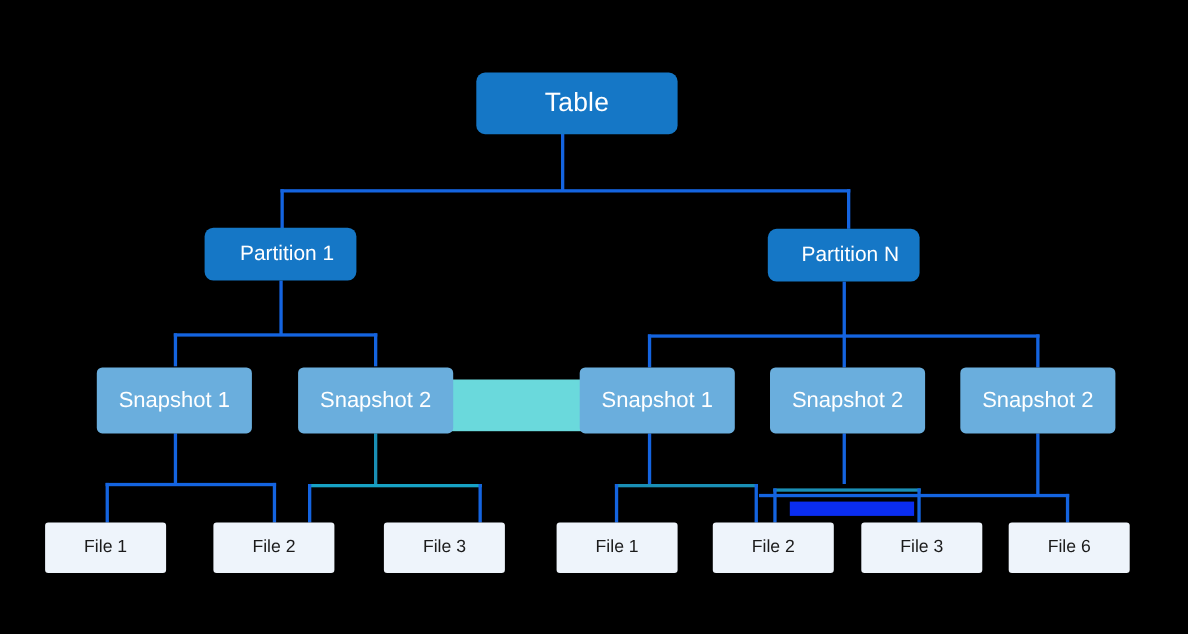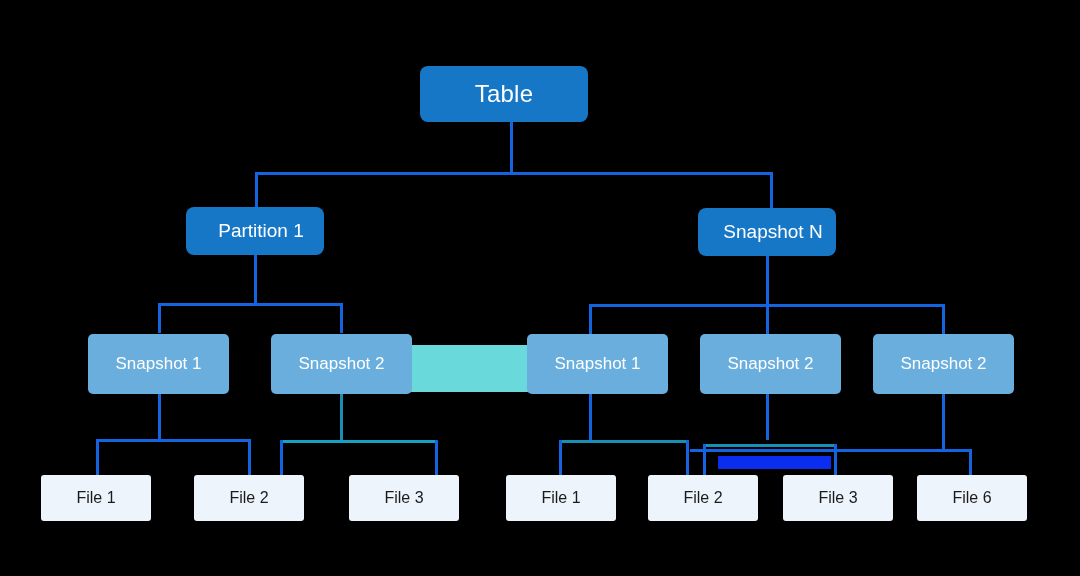--- a/index.html
+++ b/index.html
@@ -41,21 +41,21 @@
     color: #ffffff;
     border-radius: 8px;
     font-size: 19px;
     padding-left: 12px;
   }
   
   .node-snapshot {
     background: #6aaedd;
     color: #ffffff;
     border-radius: 5px;
-    font-size: 17px;
+    font-size: 20px;
   }
   
   .node-file {
     background: #eef4fb;
     color: #1b1b1b;
     border-radius: 3px;
     font-size: 16px;
   }
   
   .edge {
@@ -125,25 +125,25 @@
   <div class="edge edge-v c-blue" style="left:703px; top:444px; height:31px;"></div>
   <div class="edge edge-v c-blue" style="left:834px; top:444px; height:31px;"></div>
   <div class="hl-bar" style="left:718px; top:456px; width:113px; height:13px;"></div>
 
   <div class="edge edge-v c-blue" style="left:942px; top:394px; height:56px;"></div>
   <div class="edge edge-h c-blue" style="left:690px; top:449px; width:282px;"></div>
   <div class="edge edge-v c-blue" style="left:969px; top:449px; height:26px;"></div>
 
   <div class="link-band" style="left:407px; top:345px; width:124px; height:47px;"></div>
 
-  <div class="node node-table" style="left:420px; top:66px; width:168px; height:56px;">Table</div>
+  <div class="node node-table" style="left:433px; top:66px; width:183px; height:56px;">Table</div>
 
   <div class="node node-partition" style="left:186px; top:207px; width:138px; height:48px;">Partition 1</div>
 
-  <div class="node node-partition" style="left:698px; top:208px; width:138px; height:48px;">Snapshot N</div>
+  <div class="node node-partition" style="left:698px; top:208px; width:138px; height:48px;">Partition N</div>
 
   <div class="node node-snapshot" style="left:88px; top:334px; width:141px; height:60px;">Snapshot 1</div>
 
   <div class="node node-snapshot" style="left:271px; top:334px; width:141px; height:60px;">Snapshot 2</div>
 
   <div class="node node-snapshot" style="left:527px; top:334px; width:141px; height:60px;">Snapshot 1</div>
 
   <div class="node node-snapshot" style="left:700px; top:334px; width:141px; height:60px;">Snapshot 2</div>
 
   <div class="node node-snapshot" style="left:873px; top:334px; width:141px; height:60px;">Snapshot 2</div>

